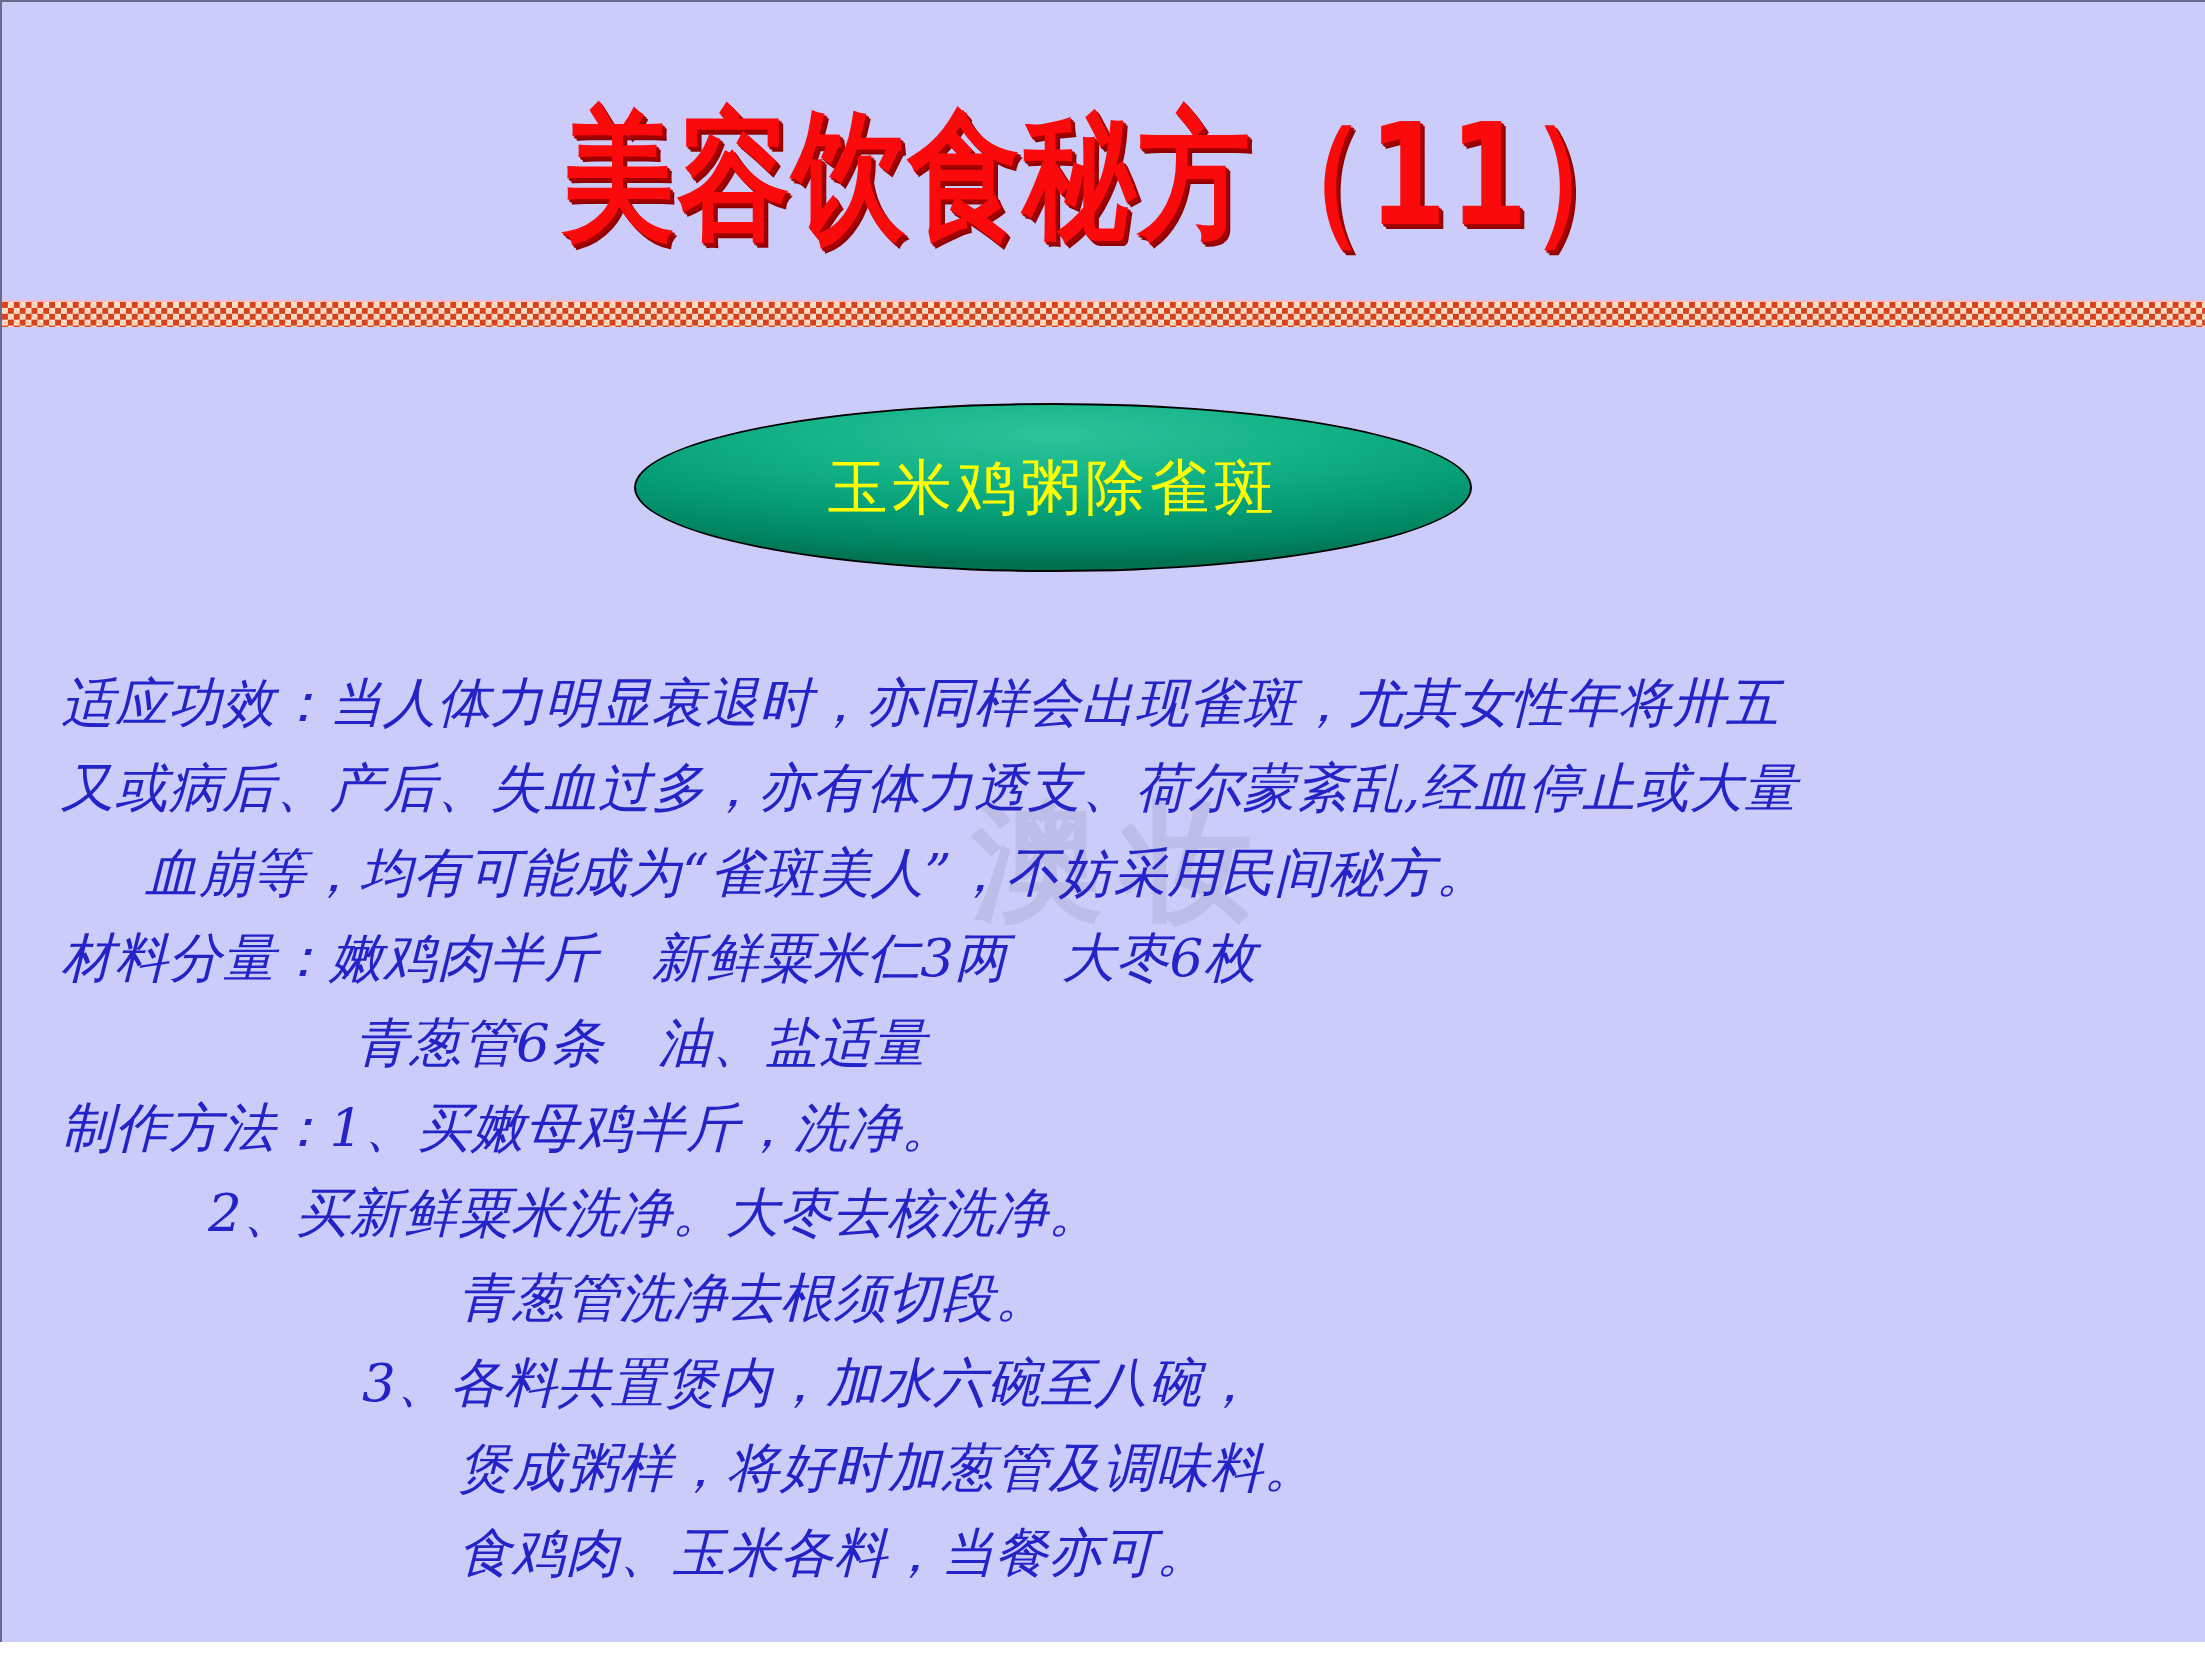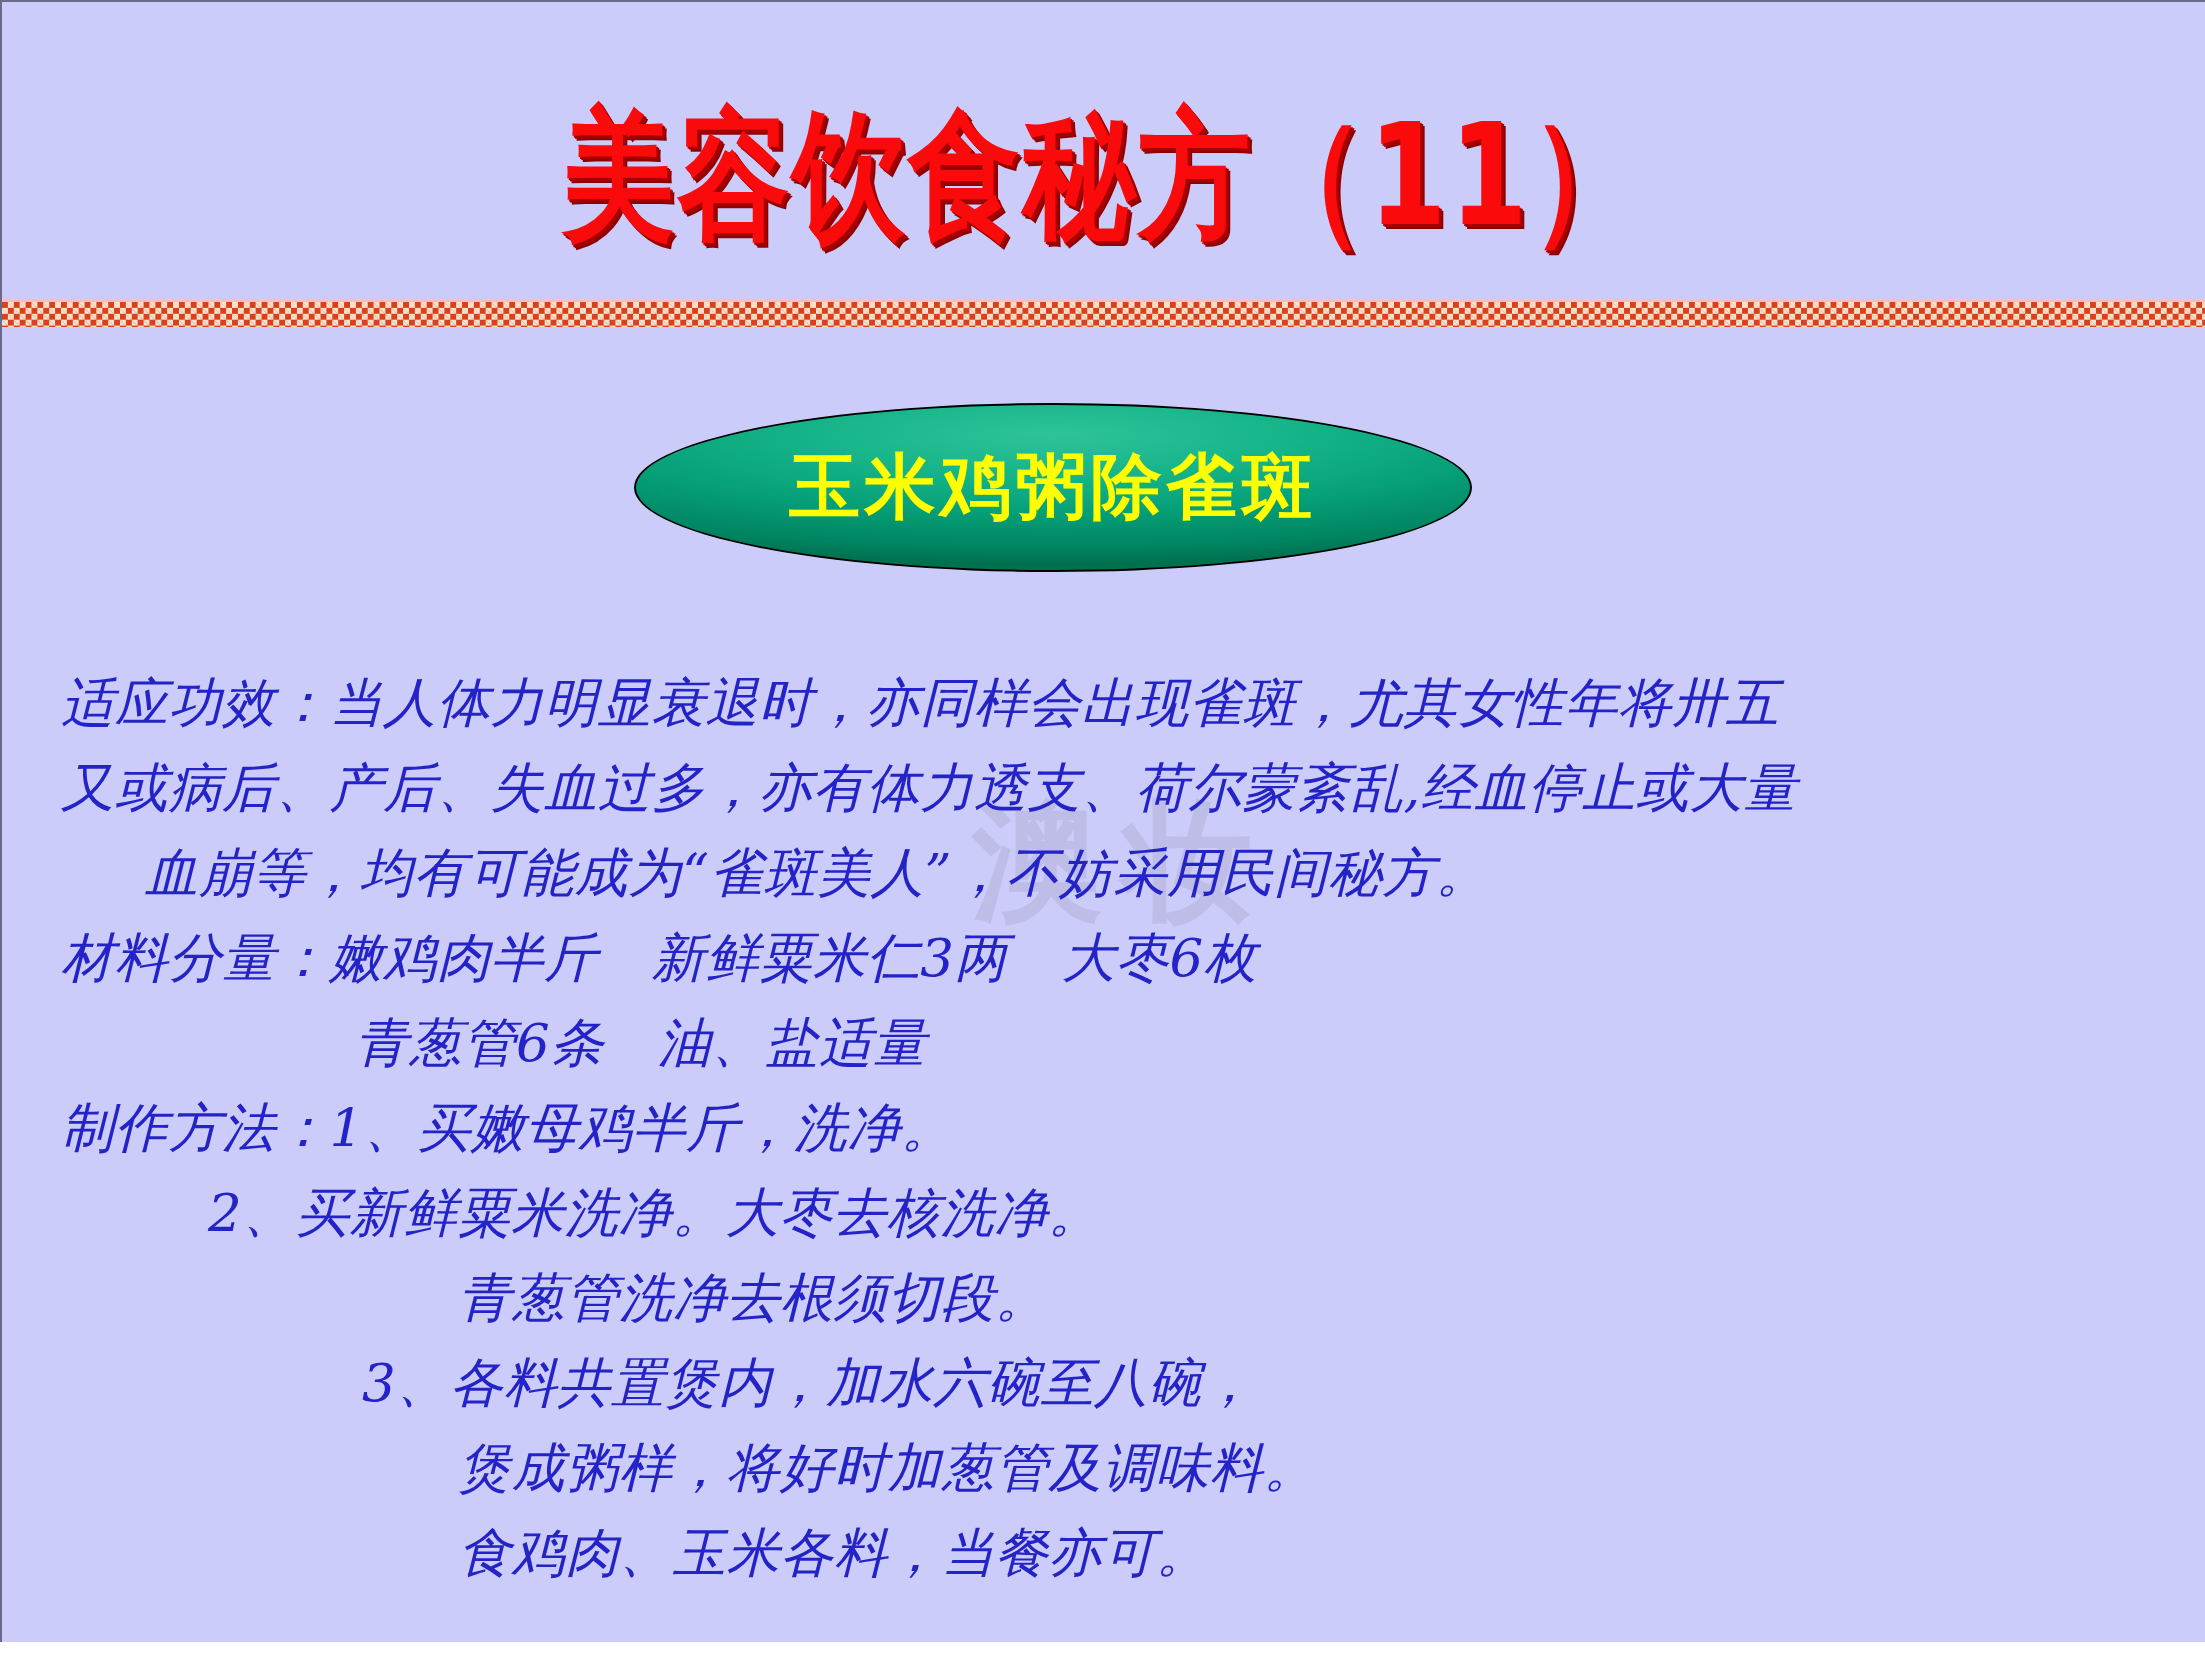--- a/index.html
+++ b/index.html
@@ -85,22 +85,22 @@
                 #06a078 60%,
                 #008461 88%,
                 #00714f 100%);
     display: flex;
     align-items: center;
     justify-content: center;
   }
 
   #oval-text {
     font-family: "DejaVu Serif", serif;
-    font-size: 71px;
-    font-weight: bold;
+    font-size: 60px;
+    font-weight: normal;
     color: #ffff00;
     letter-spacing: 4.4px;
     white-space: nowrap;
     line-height: 1;
     transform: translateY(-1.5px);
   }
 
   
   #watermark {
     position: absolute;

